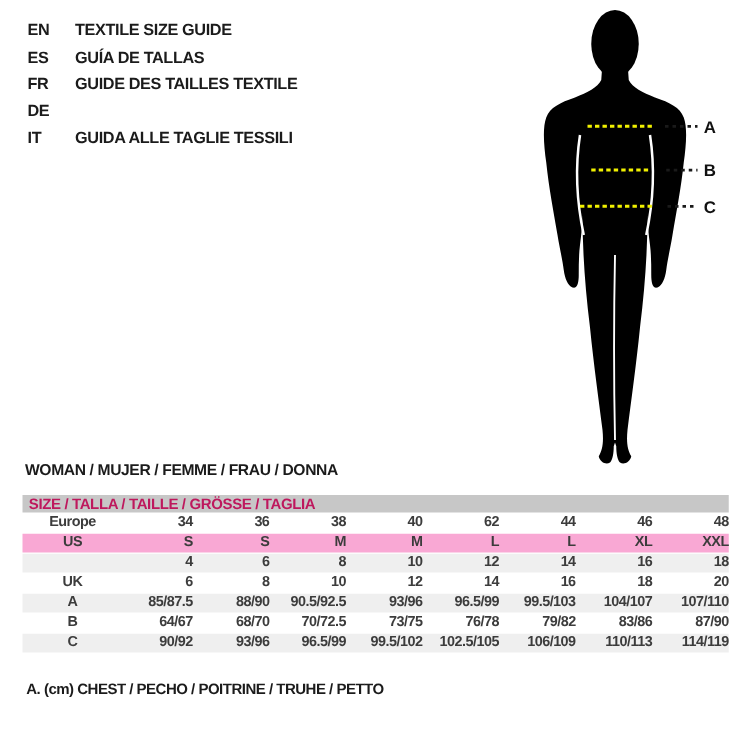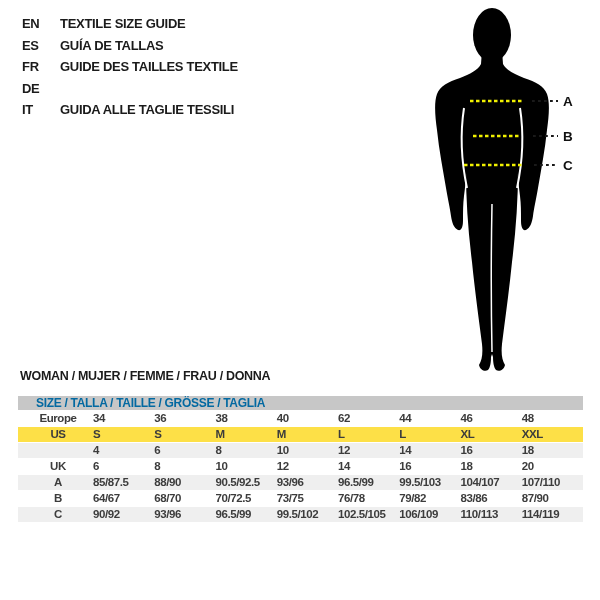--- a/index.html
+++ b/index.html
@@ -12,24 +12,24 @@
   .lang-row{display:flex;line-height:21.5px;font-size:13px;font-weight:bold;letter-spacing:-0.3px;color:#1b1b1b;}
   .lang-code{width:38px;flex:0 0 38px;}
   
   .figure-wrap{position:absolute;left:420px;top:4px;width:160px;height:372px;}
   .figure-wrap svg{display:block;}
   .measure-label{font-family:"Liberation Sans",sans-serif;font-size:13.5px;font-weight:bold;fill:#111;}
   
   .section-title{position:absolute;left:20px;top:369px;font-size:12.5px;font-weight:bold;letter-spacing:-0.3px;color:#1b1b1b;}
   
   .size-table{position:absolute;left:18px;top:396px;width:565px;font-weight:bold;color:#3c3c3c;}
-  .thead{height:14px;line-height:14px;padding-left:18px;font-size:12px;letter-spacing:-0.3px;color:#0369a1;}
+  .thead{height:14px;line-height:14px;padding-left:5px;font-size:12px;letter-spacing:-0.3px;color:#be185d;}
   .trow{display:flex;height:15px;line-height:15px;margin-top:1px;font-size:11.5px;letter-spacing:-0.4px;}
   .tlabel{width:70px;flex:0 0 70px;padding-left:5px;text-align:center;}
-  .tcell{flex:1;text-align:left;}
+  .tcell{flex:1;text-align:right;}
   
   .legend{position:absolute;left:21px;top:543px;}
   .legend-line{font-size:12px;font-weight:bold;line-height:17.6px;letter-spacing:-0.4px;color:#1b1b1b;}
 </style>
 </head>
 <body>
 
 <div class="lang-block">
     <div class="lang-row">
       <div class="lang-code" style="display: inline-block;">EN</div>
@@ -122,21 +122,21 @@
         <div class="tlabel">Europe</div>
         <div class="tcell">34</div>
         <div class="tcell">36</div>
         <div class="tcell">38</div>
         <div class="tcell">40</div>
         <div class="tcell">62</div>
         <div class="tcell">44</div>
         <div class="tcell">46</div>
         <div class="tcell">48</div>
       </div>
-      <div class="trow shaded" style="background: #fde047;">
+      <div class="trow shaded" style="background: #f9a8d4;">
         <div class="tlabel">US</div>
         <div class="tcell">S</div>
         <div class="tcell">S</div>
         <div class="tcell">M</div>
         <div class="tcell">M</div>
         <div class="tcell">L</div>
         <div class="tcell">L</div>
         <div class="tcell">XL</div>
         <div class="tcell">XXL</div>
       </div>
@@ -192,13 +192,14 @@
         <div class="tcell">99.5/102</div>
         <div class="tcell">102.5/105</div>
         <div class="tcell">106/109</div>
         <div class="tcell">110/113</div>
         <div class="tcell">114/119</div>
       </div>
     </div>
 </div>
 
 <div class="legend">
+    <div class="legend-line">A. (cm) CHEST / PECHO / POITRINE / TRUHE / PETTO</div>
   </div>
 
 </body></html>

